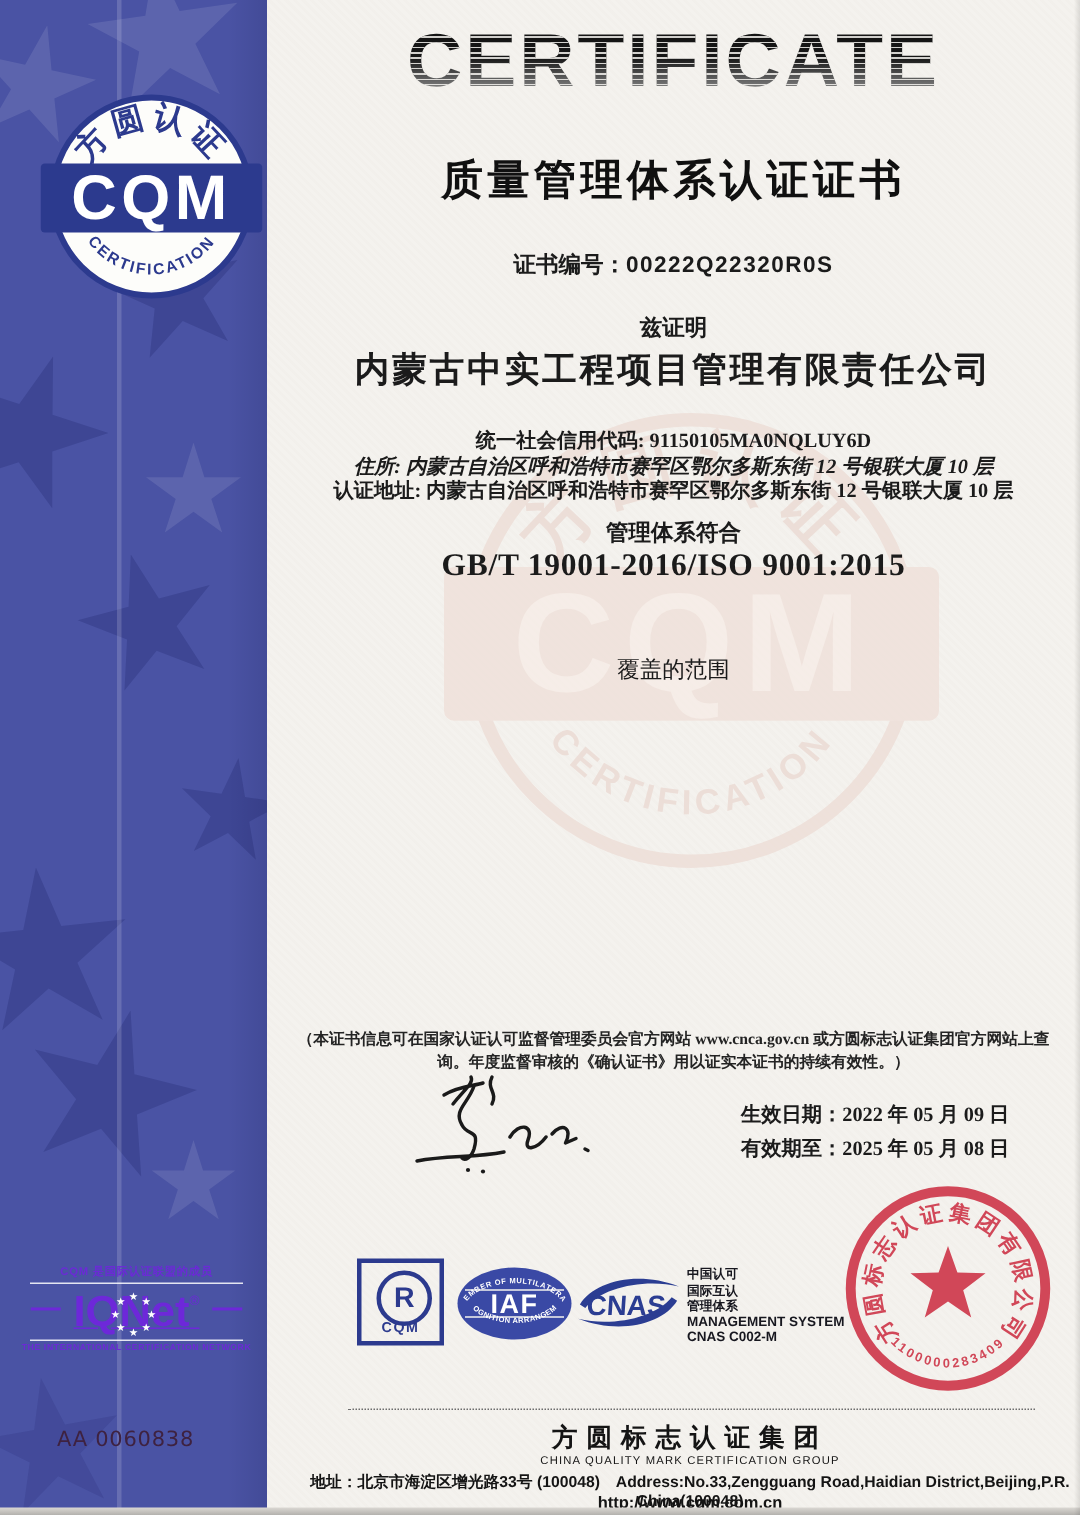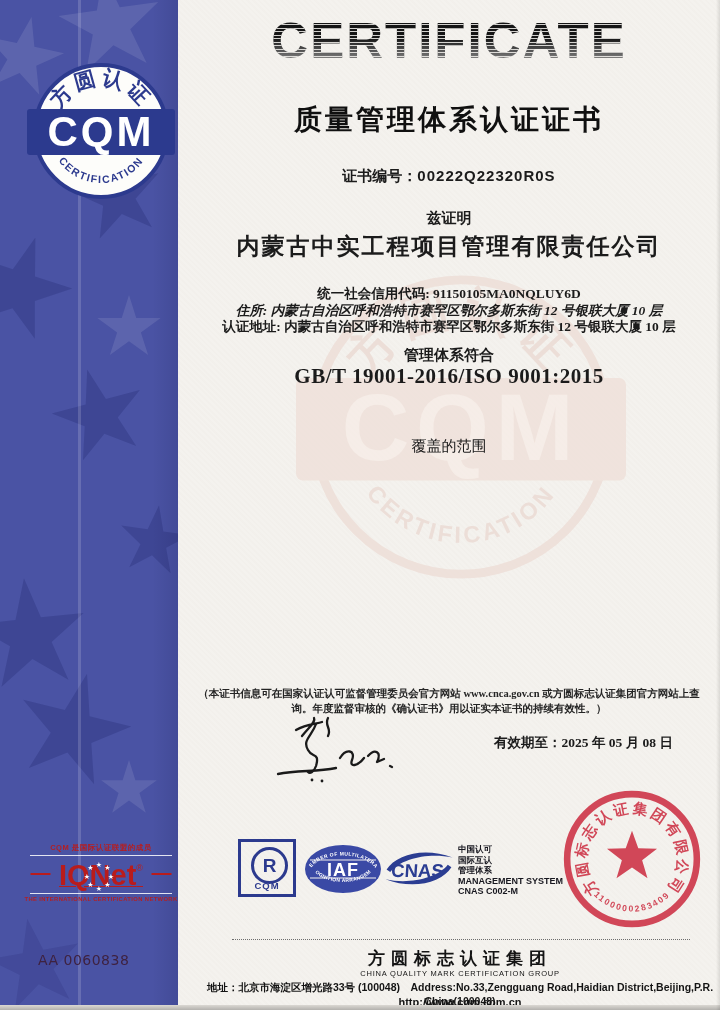--- a/index.html
+++ b/index.html
@@ -44,21 +44,21 @@
   .rcqm{position:absolute;left:238px;top:839px;width:58px;height:58px;border:3px solid #2c3a8e;box-sizing:border-box;z-index:2;}
   .rcqm .circ{position:absolute;left:10px;top:5px;width:31px;height:31px;border:3px solid #2c3a8e;border-radius:50%;
     text-align:center;line-height:31px;font-size:19px;font-weight:800;color:#2c3a8e;}
   .rcqm .cqm-word{position:absolute;left:0;right:0;bottom:3px;text-align:center;font-size:9.5px;font-weight:800;letter-spacing:1px;color:#2c3a8e;}
   .iaf{position:absolute;left:303px;top:843px;z-index:2;}
   .cnas{position:absolute;left:383px;top:849px;z-index:2;}
   .cnas-block{position:absolute;left:458px;top:844px;z-index:2;font-size:8.5px;line-height:10.5px;color:#17171f;font-weight:700;}
   .cnas-block .en{font-size:9px;font-weight:800;}
   .seal{position:absolute;left:556px;top:783px;z-index:5;opacity:.93;}
   
-  .iqnet{position:absolute;left:22px;top:843px;width:158px;text-align:center;color:#b91c1c;z-index:4;}
+  .iqnet{position:absolute;left:12px;top:843px;width:158px;text-align:center;color:#6d28d9;z-index:4;}
   .iqnet .mnote{font-size:7.5px;letter-spacing:0.5px;font-weight:600;opacity:.95;}
   .iqnet .rule{height:1px;background:rgba(255,255,255,0.85);margin:2px 8px;}
   .iqnet .namewrap{position:relative;display:inline-block;margin-top:1px;text-decoration:underline;}
   .iqnet .name{font-size:29px;font-weight:800;letter-spacing:0;line-height:32px;}
   .iqnet .dash{font-size:20px;font-weight:700;vertical-align:6px;padding:0 4px;}
   .iqnet .reg{font-size:9px;vertical-align:14px;}
   .iqnet .stars{position:absolute;left:23px;top:0px;pointer-events:none;}
   .iqnet .tagline{font-size:5.8px;letter-spacing:0.4px;font-weight:600;margin-top:2px;opacity:.95;}
   .serial{position:absolute;left:38px;top:948px;z-index:4;color:#3e2240;font-size:18px;letter-spacing:1.5px;font-family:"DejaVu Sans",sans-serif;}
   .serial .aa{font-size:14px;letter-spacing:0.5px;}
@@ -183,20 +183,23 @@
         <path d="M118 52 l 2 1"></path>
       </g>
       <g fill="#1a1a1a">
           <circle cx="40" cy="66" r="1.4"></circle>
           <circle cx="50" cy="67" r="1.4"></circle>
         </g>
     </svg>
 
     <div class="dates">
       <div>
+        <span>生效日期：</span><span>2022 年 05 月 09 日</span>
+      </div>
+      <div>
         <span>有效期至：</span><span>2025 年 05 月 08 日</span>
       </div>
     </div>
   </div>
 
   <div class="rcqm">
     <div class="circ">R</div>
     <div class="cqm-word">CQM</div>
   </div>
 

